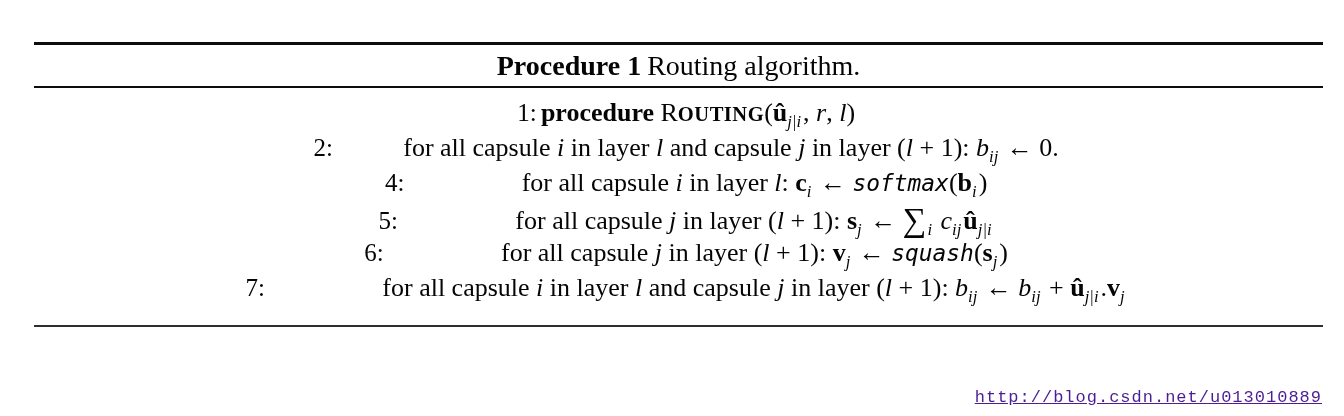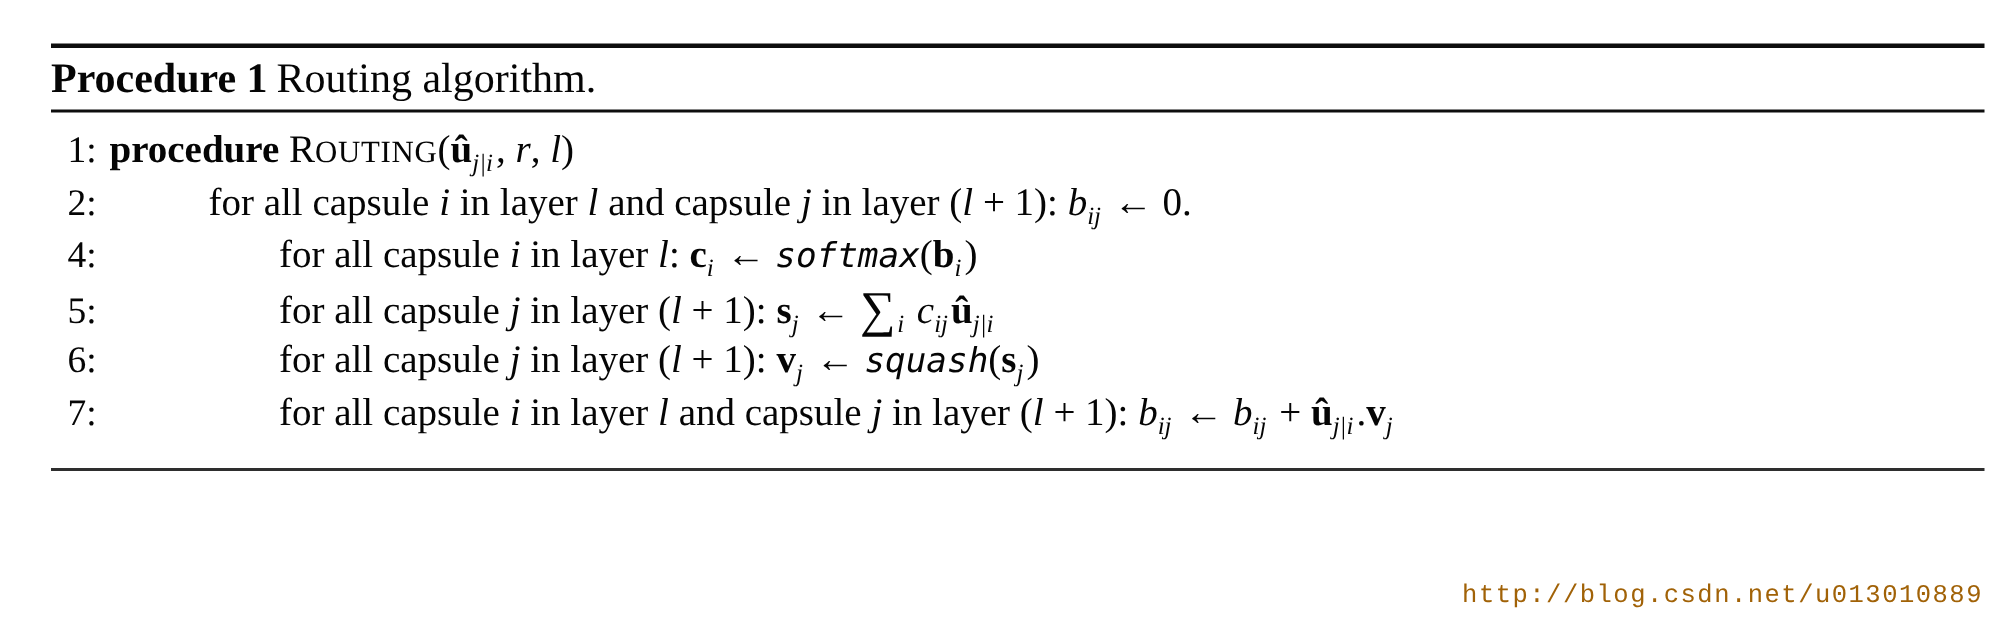--- a/index.html
+++ b/index.html
@@ -11,22 +11,23 @@
     position: relative;
     width: 1344px;
     height: 416px;
     overflow: hidden;
     font-family: "Liberation Serif", serif;
     color: #050505;
   }
   .algo-frame {
     position: absolute;
     left: 34px;
-    top: 29px;
+    top: 42px;
     width: 1289px;
+    text-align: center;
   }
   .rule { height: 0; }
   .rule-top    { border-top: 3px solid #0d0d0d; }
   .rule-mid    { border-top: 2px solid #0d0d0d; }
   .rule-bottom { border-top: 2px solid #2e2e2e; }
   .algo-header {
     font-size: 28px;
     line-height: 41px;
     height: 41px;
     white-space: nowrap;
@@ -47,21 +48,21 @@
     width: 28px;
     margin-left: 11px;
     font-size: 25px;
   }
   .line-content.ind-0 { padding-left: 0; }
   .line-content.ind-1 { padding-left: 66px; }
   .line-content.ind-2 { padding-left: 113px; }
   .tok-rm { }
   .tok-bf { font-weight: bold; margin-top: 24px; }
   .tok-it { font-style: italic; }
-  .tok-sc { font-size: 79%; letter-spacing: 0.5px; }
+  .tok-sc { font-size: 79%; letter-spacing: 0.5px; font-weight: bold; }
   .tok-tt { font-family: "DejaVu Sans Mono", monospace; font-size: 88%; font-style: italic; }
   .tok-sub {
     font-style: italic;
     font-size: 64%;
     position: relative;
     top: 0.38em;
     margin-right: 2px;
   }
   .tok-sum {
     font-size: 128%;
@@ -92,13 +93,13 @@
       <div class="algo-line"><span class="line-num">1:</span><span class="line-content ind-0"><span class="tok-bf">procedure </span><span class="tok-rm">R</span><span class="tok-sc">OUTING</span><span class="tok-rm">(</span><span class="tok-bf">û</span><span class="tok-sub">j|i</span><span class="tok-rm">, </span><span class="tok-it">r</span><span class="tok-rm">, </span><span class="tok-it">l</span><span class="tok-rm">)</span></span></div>
       <div class="algo-line"><span class="line-num">2:</span><span class="line-content ind-1"><span class="tok-rm">for all capsule </span><span class="tok-it">i</span><span class="tok-rm"> in layer </span><span class="tok-it">l</span><span class="tok-rm"> and capsule </span><span class="tok-it">j</span><span class="tok-rm"> in layer (</span><span class="tok-it">l</span><span class="tok-rm"> + 1): </span><span class="tok-it">b</span><span class="tok-sub">ij</span><span class="tok-rm"> ← 0.</span></span></div>
       <div class="algo-line"><span class="line-num">4:</span><span class="line-content ind-2"><span class="tok-rm">for all capsule </span><span class="tok-it">i</span><span class="tok-rm"> in layer </span><span class="tok-it">l</span><span class="tok-rm">: </span><span class="tok-bf">c</span><span class="tok-sub">i</span><span class="tok-rm"> ← </span><span class="tok-tt">softmax</span><span class="tok-rm">(</span><span class="tok-bf">b</span><span class="tok-sub">i</span><span class="tok-rm">)</span></span></div>
       <div class="algo-line"><span class="line-num">5:</span><span class="line-content ind-2"><span class="tok-rm">for all capsule </span><span class="tok-it">j</span><span class="tok-rm"> in layer (</span><span class="tok-it">l</span><span class="tok-rm"> + 1): </span><span class="tok-bf">s</span><span class="tok-sub">j</span><span class="tok-rm"> ← </span><span class="tok-sum">∑</span><span class="tok-sub">i</span><span class="tok-rm"> </span><span class="tok-it">c</span><span class="tok-sub">ij</span><span class="tok-bf">û</span><span class="tok-sub">j|i</span></span></div>
       <div class="algo-line"><span class="line-num">6:</span><span class="line-content ind-2"><span class="tok-rm">for all capsule </span><span class="tok-it">j</span><span class="tok-rm"> in layer (</span><span class="tok-it">l</span><span class="tok-rm"> + 1): </span><span class="tok-bf">v</span><span class="tok-sub">j</span><span class="tok-rm"> ← </span><span class="tok-tt">squash</span><span class="tok-rm">(</span><span class="tok-bf">s</span><span class="tok-sub">j</span><span class="tok-rm">)</span></span></div>
       <div class="algo-line"><span class="line-num">7:</span><span class="line-content ind-2"><span class="tok-rm">for all capsule </span><span class="tok-it">i</span><span class="tok-rm"> in layer </span><span class="tok-it">l</span><span class="tok-rm"> and capsule </span><span class="tok-it">j</span><span class="tok-rm"> in layer (</span><span class="tok-it">l</span><span class="tok-rm"> + 1): </span><span class="tok-it">b</span><span class="tok-sub">ij</span><span class="tok-rm"> ← </span><span class="tok-it">b</span><span class="tok-sub">ij</span><span class="tok-rm"> + </span><span class="tok-bf">û</span><span class="tok-sub">j|i</span><span class="tok-rm">.</span><span class="tok-bf">v</span><span class="tok-sub">j</span></span></div>
     </div>
   <div class="rule rule-bottom"></div>
 </div>
 
-<div class="watermark" id="watermark" style="color: #a16207;">http://blog.csdn.net/u013010889</div>
+<div class="watermark" id="watermark" style="color: #4c1d95; text-decoration: underline;">http://blog.csdn.net/u013010889</div>
 
 </body></html>

